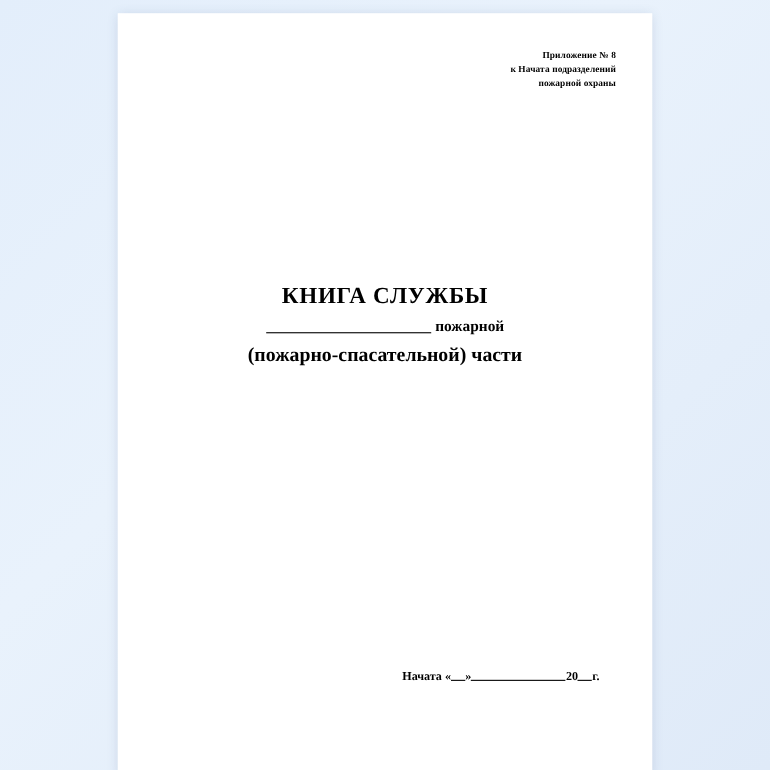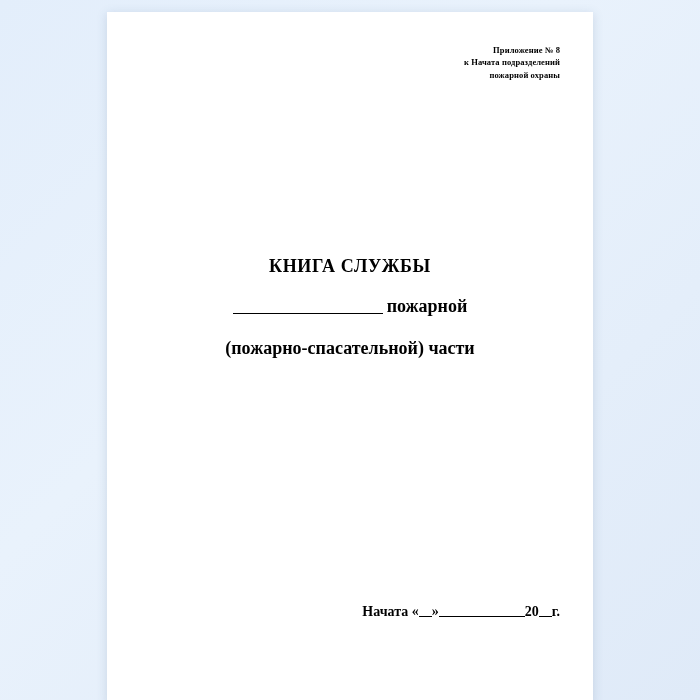--- a/index.html
+++ b/index.html
@@ -51,55 +51,55 @@
   .title-block {
     position: absolute;
     left: 0;
     right: 0;
     top: 243px;
     text-align: center;
     color: #000;
   }
   .title-line1 {
     font-family: "Liberation Serif", serif;
-    font-size: 18px;
+    font-size: 21px;
     font-weight: bold;
     letter-spacing: 0.6px;
     line-height: 1.25;
   }
   .title-line2 {
     font-family: "Liberation Serif", serif;
-    font-size: 18px;
+    font-size: 14px;
     font-weight: bold;
     line-height: 1.35;
-    margin-top: 16px;
+    margin-top: 6px;
   }
   .title-line2 .blank {
     display: inline-block;
     border-bottom: 1.6px solid #000;
     width: 150px;
     height: 15px;
     margin-right: 4px;
     vertical-align: -2px;
   }
   .title-line3 {
     font-family: "Liberation Serif", serif;
     font-size: 18px;
     font-weight: bold;
     line-height: 1.35;
-    margin-top: 18px;
+    margin-top: 2px;
   }
   .footer-block {
     position: absolute;
-    right: 33px;
+    right: 48px;
     bottom: 78px;
     width: 320px;
     text-align: right;
     font-family: "Liberation Serif", serif;
-    font-size: 14px;
+    font-size: 11px;
     font-weight: bold;
     color: #000;
   }
   .footer-row {
     white-space: nowrap;
     line-height: 1.9;
   }
   .footer-row .u-short {
     display: inline-block;
     border-bottom: 1.2px solid #000;

